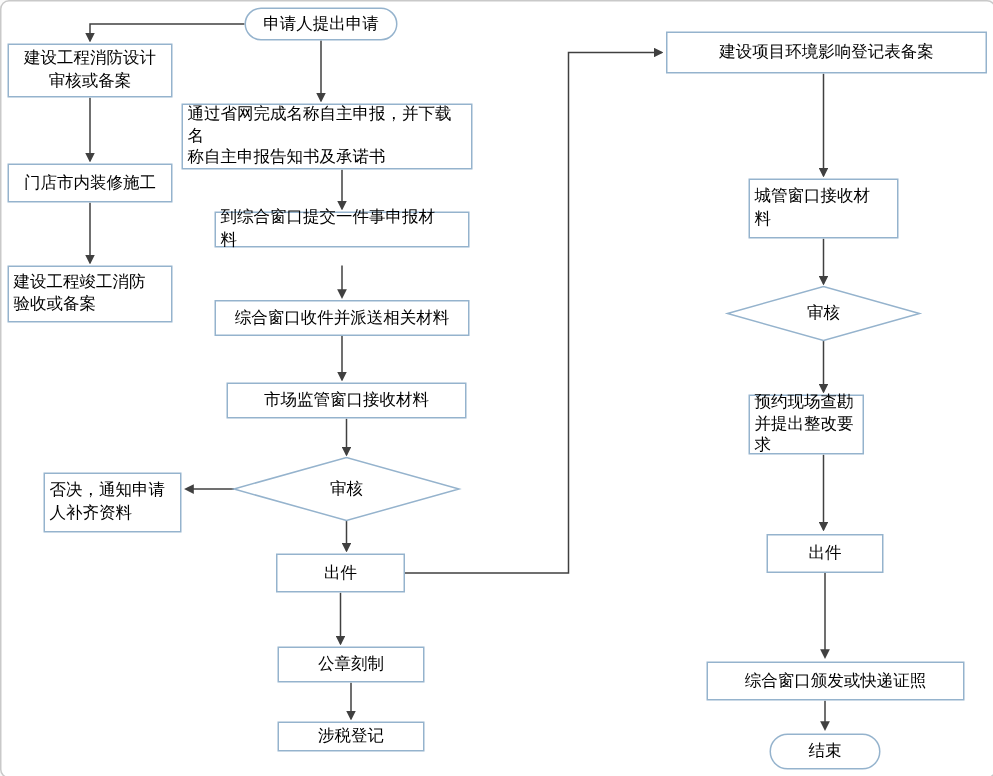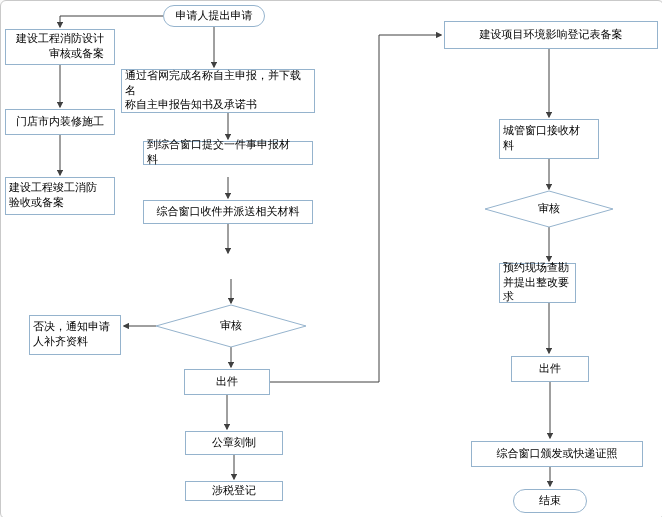--- a/index.html
+++ b/index.html
@@ -22,21 +22,21 @@
   svg.wires{position:absolute;left:0;top:0;width:662px;height:517px;}
   .edge{stroke:var(--arrow,#404040);stroke-width:1;fill:none;}
   .ah-fill{fill:var(--arrow,#404040);}
   .diamond{fill:#ffffff;stroke:var(--node-border,#95b3cd);stroke-width:1;}
   .node{
     position:absolute;
     box-sizing:border-box;
     background:#ffffff;
     border:1px solid var(--node-border,#95b3cd);
     display:flex;align-items:center;justify-content:center;
-    text-align:right;
+    text-align:center;
     font-size:11px;line-height:1.35;
     padding:2px 3px;
     white-space:pre-line;
   }
   .node.oval{border-radius:12px;}
   .node.ta-l{justify-content:flex-start;text-align:left;}
   .dlabel{
     position:absolute;
     display:flex;align-items:center;justify-content:center;
     font-size:11px;line-height:1.2;
@@ -83,20 +83,21 @@
   <div class="node oval" style="left:162px;top:4px;width:102px;height:22px">申请人提出申请</div>
 
   <div class="node ta-l" style="left:120px;top:68px;width:194px;height:44px">通过省网完成名称自主申报，并下载名
 称自主申报告知书及承诺书</div>
 
   <div class="node ta-l" style="left:142px;top:140px;width:170px;height:24px">到综合窗口提交一件事申报材
 料</div>
 
   <div class="node" style="left:142px;top:199px;width:170px;height:24px">综合窗口收件并派送相关材料</div>
 
+  <div class="node" style="left:150px;top:254px;width:160px;height:24px">市场监管窗口接收材料</div>
 
   <div class="dlabel" style="left:200px;top:314px;width:60px;height:22px">审核</div>
 
   <div class="node ta-l" style="left:28px;top:314px;width:92px;height:40px">否决，通知申请
 人补齐资料</div>
 
   <div class="node" style="left:183px;top:368px;width:86px;height:26px">出件</div>
 
   <div class="node" style="left:184px;top:430px;width:98px;height:24px">公章刻制</div>
 

